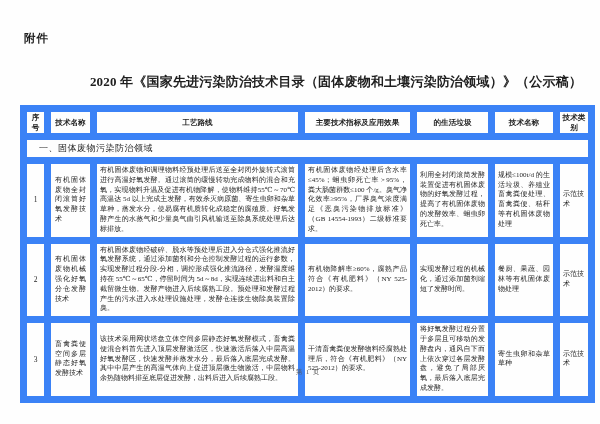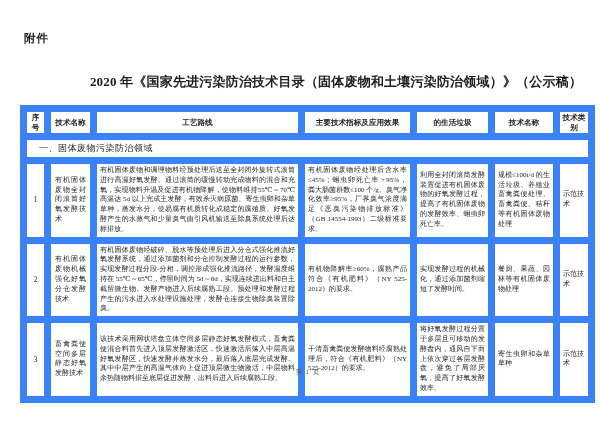--- a/index.html
+++ b/index.html
@@ -149,21 +149,21 @@
         <td>实现发酵过程的机械化，通过添加菌剂缩短了发酵时间。</td>
         <td>餐厨、果蔬、园林等有机固体废物处理</td>
         <td class="cell-category">示范技术</td>
       </tr>
 
       <tr class="data-row row-3">
         <td class="cell-no">3</td>
         <td class="cell-name">畜禽粪便空间多层静态好氧发酵技术</td>
         <td>该技术采用网状塔盘立体空间多层静态好氧发酵模式，畜禽粪便混合料首先进入顶层发酵激活区，快速激活后落入中层高温好氧发酵区，快速发酵并蒸发水分，最后落入底层完成发酵。其中中层产生的高温气体向上促进顶层微生物激活，中层物料余热随物料排至底层促进发酵，出料后进入后续腐熟工段。</td>
         <td>干清畜禽粪便发酵物料经腐熟处理后，符合《有机肥料》（NY 525-2012）的要求。</td>
-        <td>将好氧发酵过程分置于多层且可移动的发酵盘内，通风自下而上依次穿过各层发酵盘，避免了局部厌氧，提高了好氧发酵效率。</td>
+        <td>将好氧发酵过程分置于多层且可移动的发酵盘内，通风自下而上依次穿过各层发酵盘，避免了局部厌氧，最后落入底层完成发酵。</td>
         <td>寄生虫卵和杂草草种</td>
         <td class="cell-category">示范技术</td>
       </tr>
     </tbody>
   </table>
 
   <div class="page-footer">第 1 页</div>
 
 </div>
 

